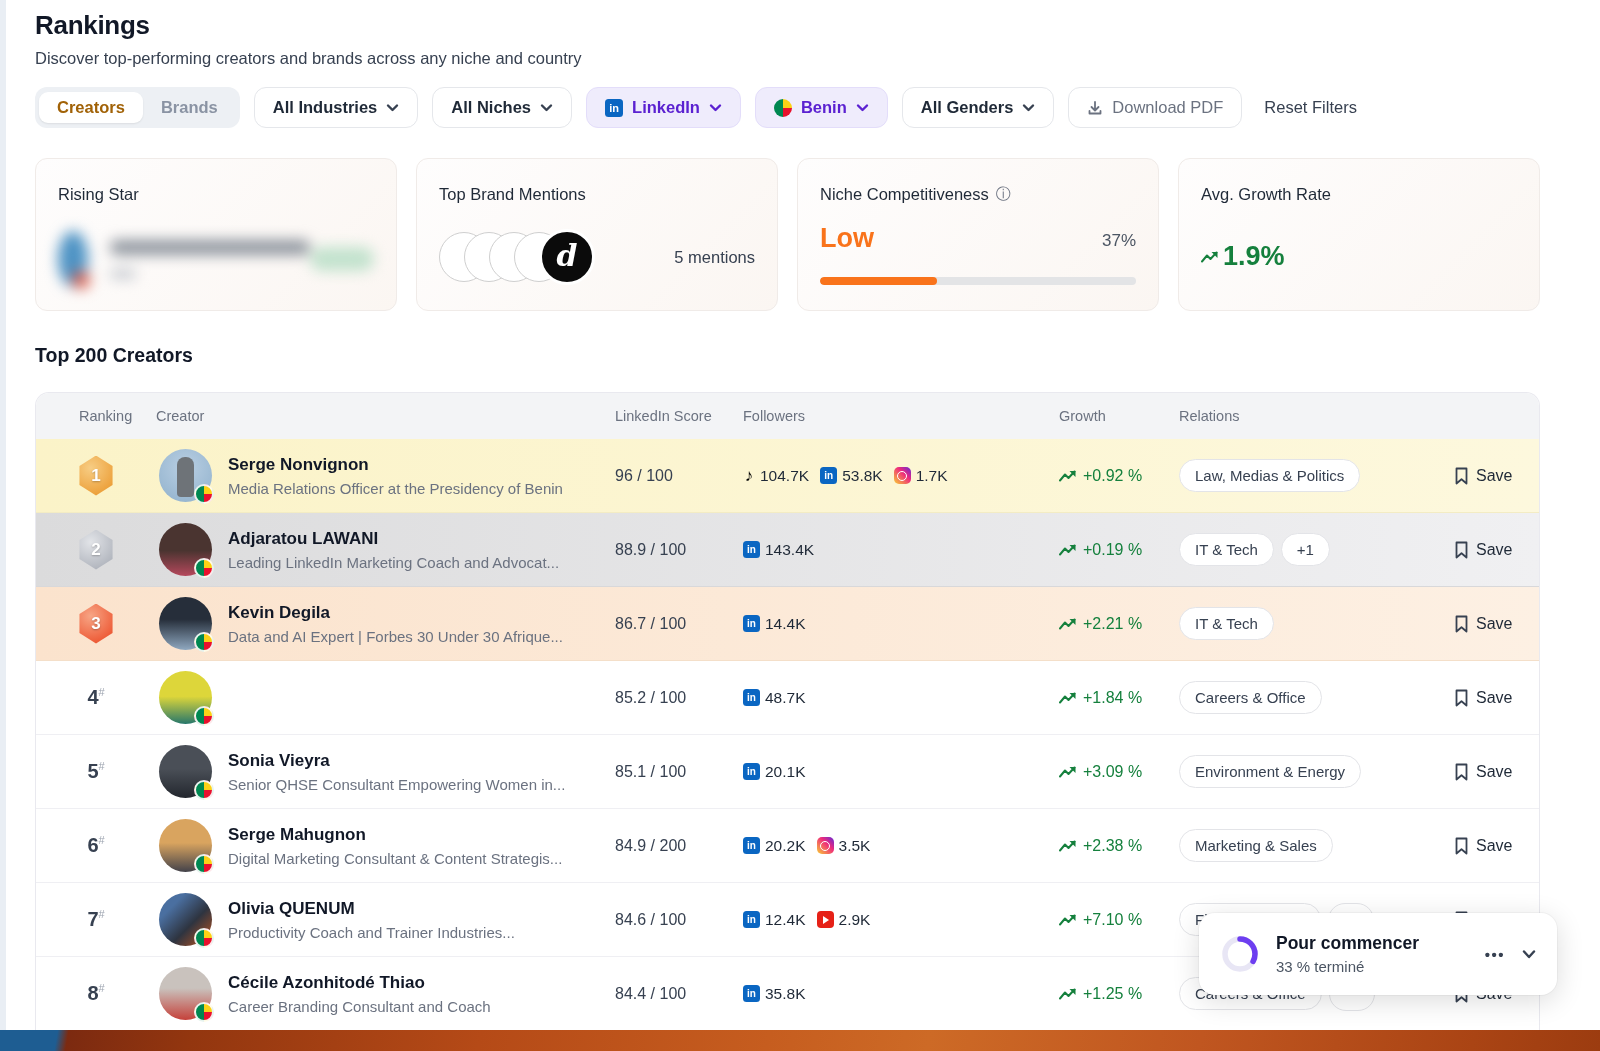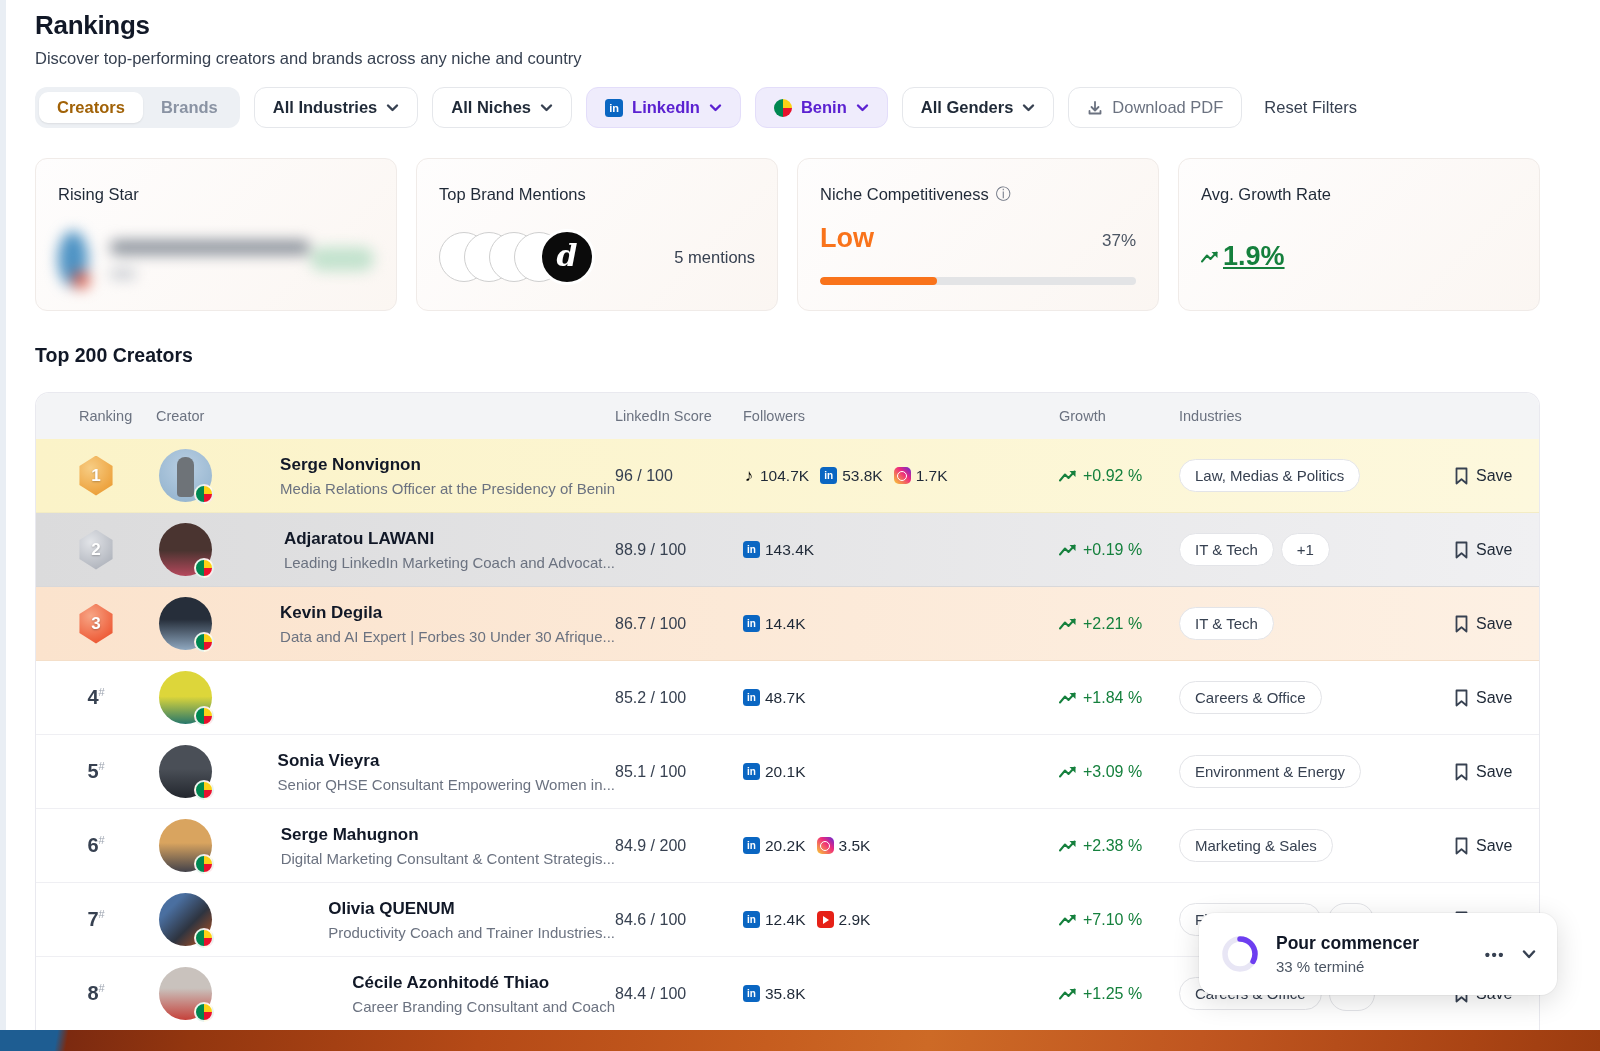--- a/index.html
+++ b/index.html
@@ -49,21 +49,21 @@
   .mentions-row { position:absolute; left:22px; top:70px; right:22px; display:flex; align-items:center; }
   .m-circle { width:50px; height:50px; border-radius:50%; background:#fff; border:1.5px solid #cfcfcf; }
   .m-circle + .m-circle { margin-left:-25px; }
   .m-circle.dark { width:56px; height:56px; background:#0b0b0b; border:3px solid #fff; display:flex; align-items:center;
     justify-content:center; color:#fff; font-family:"DejaVu Serif", serif; font-style:italic; font-weight:700; font-size:30px; padding-bottom:4px; }
   .mentions-count { margin-left:auto; font-size:16.5px; color:#374151; }
   .niche-level { position:absolute; left:22px; top:64px; font-size:27px; color:#f9731b; font-weight:700; }
   .niche-pct { position:absolute; right:22px; top:72px; font-size:17px; color:#4b5563; }
   .niche-bar { position:absolute; left:22px; right:22px; top:118px; height:8px; border-radius:4px; background:#e3e4e6; overflow:hidden; }
   .niche-fill { height:100%; border-radius:4px; background:#f9731b; }
-  .growth-value { position:absolute; left:22px; top:82px; font-size:27px; color:#15803d; font-weight:600; display:flex; align-items:center; gap:4px;text-decoration:underline; }
+  .growth-value { position:absolute; left:22px; top:82px; font-size:27px; color:#15803d; font-weight:600; display:flex; align-items:center; gap:4px; }
 
   
   .section-title { position:absolute; left:35px; top:344px; font-size:19.5px; font-weight:800; }
   .table-wrap { position:absolute; left:35px; top:392px; width:1505px; height:639px; border:1px solid #e9e9ef;
     border-radius:14px 14px 0 0; border-bottom:none; overflow:hidden; background:#fff; }
   .thead { display:grid; grid-template-columns:120px 459px 128px 316px 120px 275px 85px; height:46px;
     background:#f3f4f6; align-items:center; color:#6b7280; font-size:14.5px; }
   .thead .c1 { padding-left:43px; }
   .trow { display:grid; grid-template-columns:120px 459px 128px 316px 120px 275px 85px; height:74px;
     align-items:center; border-bottom:1px solid #efeff3; background:#fff; position:relative; }
@@ -72,21 +72,21 @@
   .trow.theme-bronze { background:linear-gradient(90deg,#fbe3cd,#fdf0e3); border-bottom-color:#f4dfc9; }
   .cell-rank { display:flex; justify-content:center; align-items:center; }
   .hex { width:36px; height:40px; clip-path:polygon(50% 0%, 96% 26%, 96% 74%, 50% 100%, 4% 74%, 4% 26%);
     display:flex; align-items:center; justify-content:center; color:#fff; font-size:17px; font-weight:700;
     text-shadow:0 1px 2px rgba(0,0,0,.25); }
   .hex.gold { background:radial-gradient(circle at 35% 30%, #f7cd84, #eda33f 70%, #e08f2e); }
   .hex.silver { background:radial-gradient(circle at 35% 30%, #e2e4e8, #b5b9c1 70%, #a3a7b0); }
   .hex.bronze { background:radial-gradient(circle at 35% 30%, #f7a585, #ee5f3b 70%, #e04f2c); }
   .rank-num { font-size:20px; font-weight:600; color:#374151; }
   .rank-num sup { font-size:11px; color:#9ca3af; font-weight:400; }
-  .cell-creator { display:flex; align-items:center; gap:16px; padding-left:3px;justify-content:space-between; }
+  .cell-creator { display:flex; align-items:center; gap:16px; padding-left:3px; }
   .avatar { width:53px; height:53px; border-radius:50%; position:relative; flex:0 0 auto; }
   .avatar .flag { position:absolute; right:-2px; bottom:-2px; width:20px; height:20px; border-radius:50%;
     border:2px solid rgba(255,255,255,.9);
     background:conic-gradient(from 0deg at 50% 50%, #fcd116 0 90deg, #e8112d 90deg 180deg, #008751 180deg 360deg); }
   .av-1 { background:radial-gradient(circle at 50% 35%, #b9cfe3, #8fb0cb); }
   .av-1::before { content:""; position:absolute; left:18px; top:8px; width:17px; height:40px; background:#6e7378; border-radius:8px 8px 4px 4px; }
   .av-2 { background:linear-gradient(180deg,#4a3430 52%, #b5485c); }
   .av-3 { background:linear-gradient(180deg,#262e3a 42%, #8fa8c0); }
   .av-4 { background:linear-gradient(180deg,#ddd63a 48%, #27776b); }
   .av-5 { background:linear-gradient(180deg,#4a4f57 45%, #23272e); }
@@ -236,21 +236,21 @@
 
 <h2 class="section-title">Top 200 Creators</h2>
 
 <div class="table-wrap">
   <div class="thead">
     <div class="c1">Ranking</div>
     <div>Creator</div>
     <div>LinkedIn Score</div>
     <div>Followers</div>
     <div>Growth</div>
-    <div>Industries</div>
+    <div>Relations</div>
     <div></div>
   </div>
   <div id="tbody">
       <div class="trow theme-gold">
         <div class="cell-rank">
           <div class="hex gold">1</div>
         </div>
         <div class="cell-creator">
           <div class="avatar av-1">
             <span class="flag"></span>

